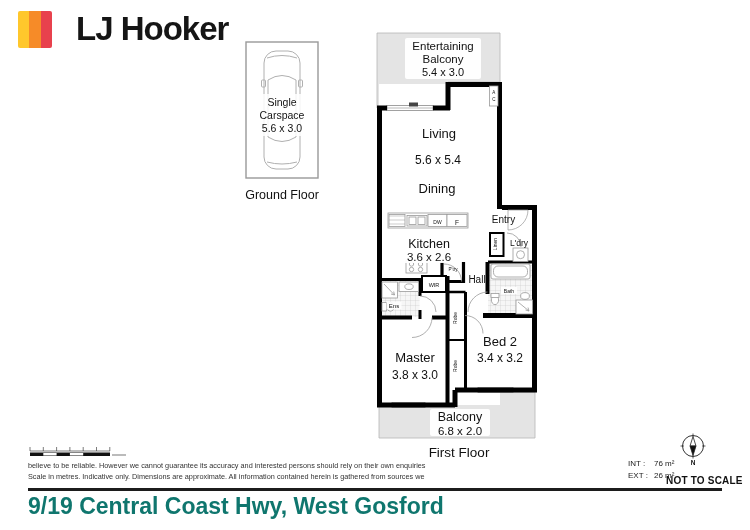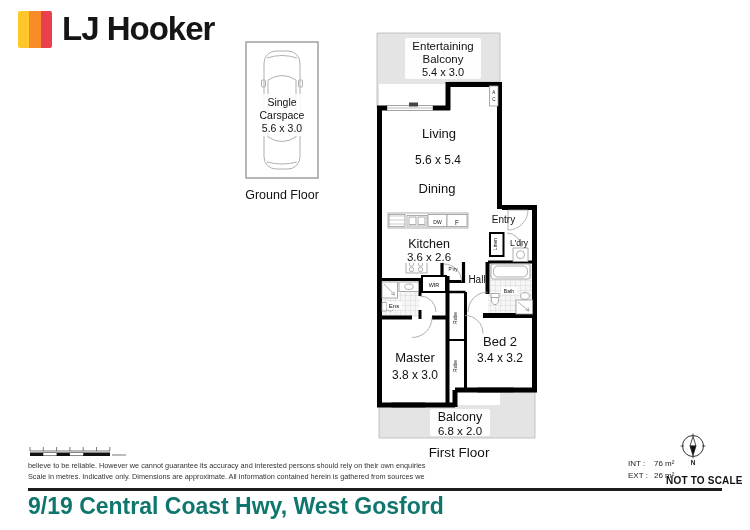--- a/index.html
+++ b/index.html
@@ -3,21 +3,21 @@
 <meta charset="utf-8">
 <style>
   * { margin:0; padding:0; box-sizing:border-box; }
   html,body { width:750px; height:530px; background:#ffffff; font-family:"Liberation Sans", sans-serif; }
   .stage { position:relative; width:750px; height:530px; background:#fff; overflow:hidden; }
 
   
   .logo { position:absolute; left:18px; top:10px; display:flex; align-items:center; }
   .logo-mark { width:34px; height:37px; display:flex; border-radius:2px; overflow:hidden; }
   .logo-mark span { flex:1; }
-  .logo-text { font-size:33px; font-weight:bold; color:#151515; letter-spacing:-1px; margin-left:10px; }
+  .logo-text { font-size:33px; font-weight:bold; color:#151515; letter-spacing:-1px; margin-left:24px; }
 
   svg text { font-family:"Liberation Sans", sans-serif; fill:#111; }
 
   
   .disclaimer { position:absolute; left:28px; top:461px; font-size:7.3px; line-height:10.5px; color:#333; }
   .area-block { position:absolute; left:616px; top:458px; font-size:8px; color:#222; line-height:12px; }
   .area-row { display:flex;padding-left:12px; }
   .area-row .lab { width:26px; }
   .area-row .val { width:34px; }
   .nts { position:absolute; left:666px; top:475px; font-size:10px; font-weight:bold; color:#111; letter-spacing:0.2px; }

